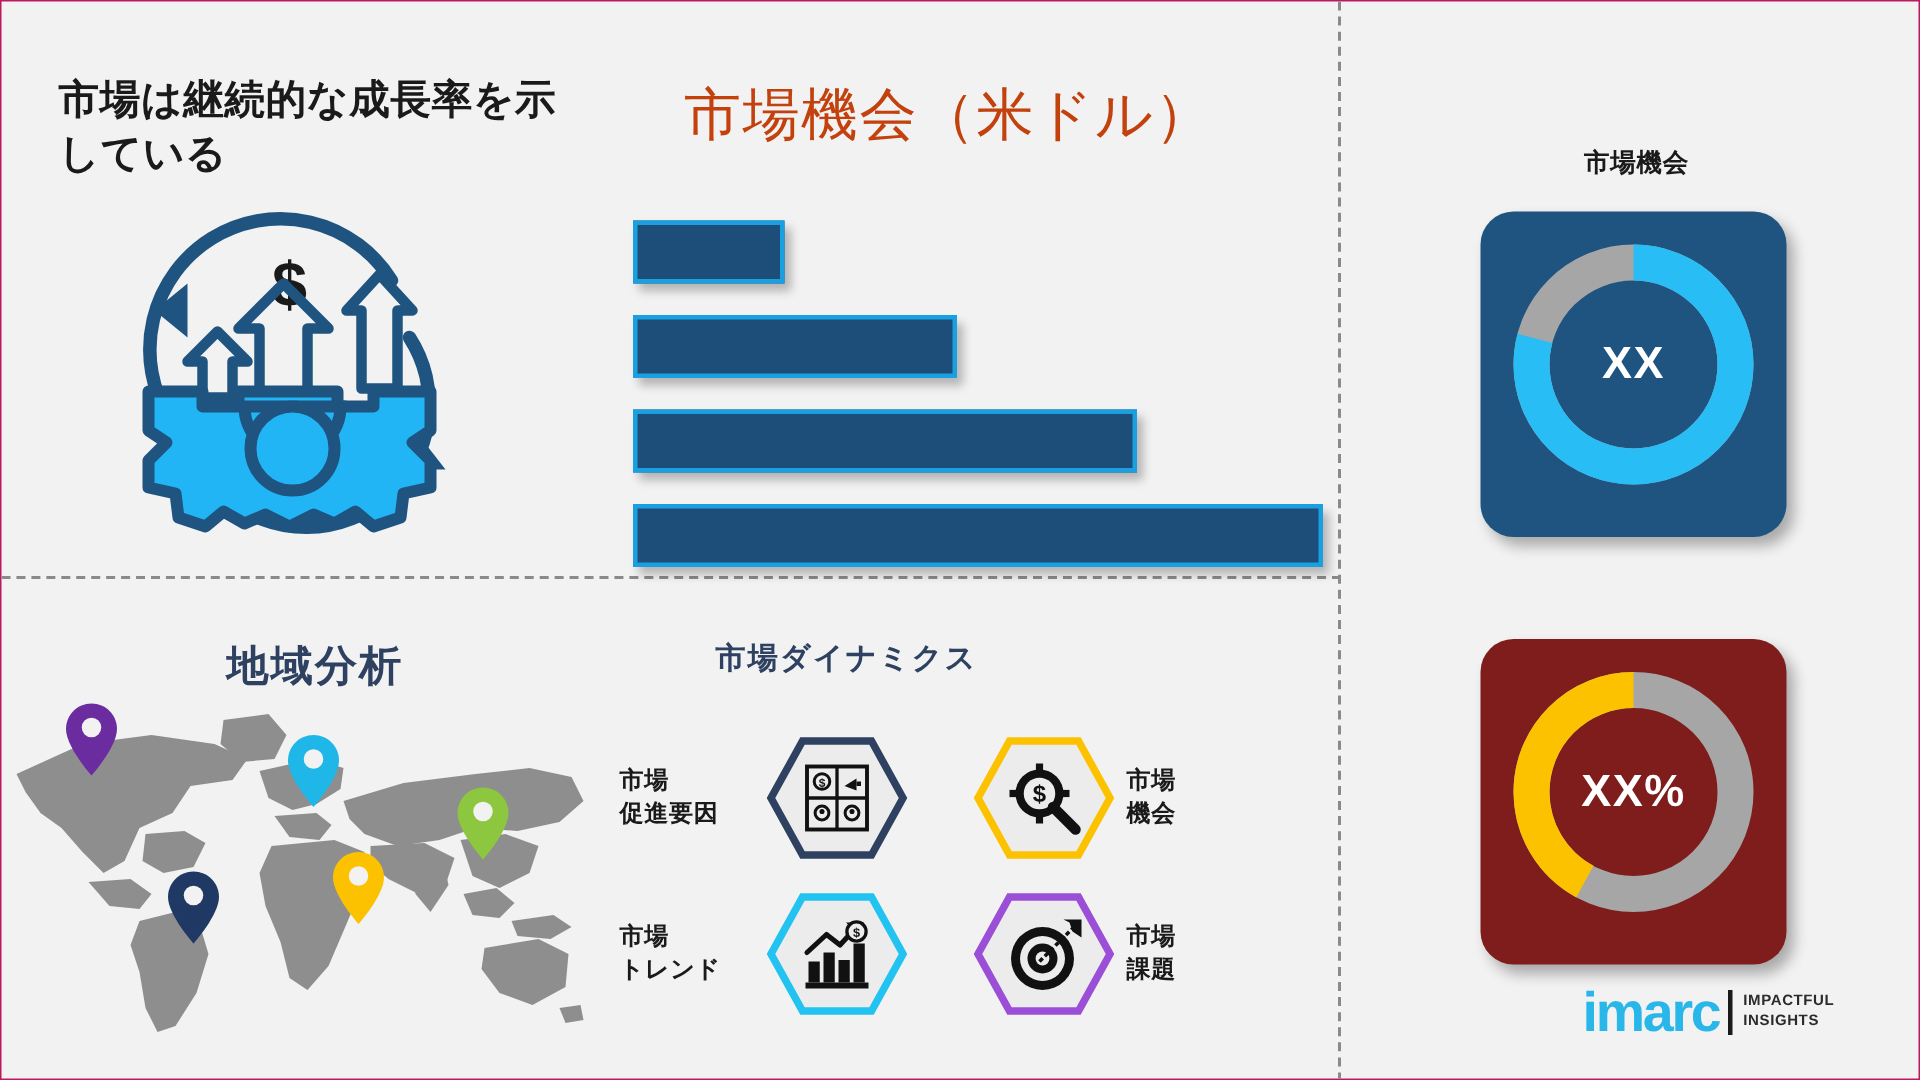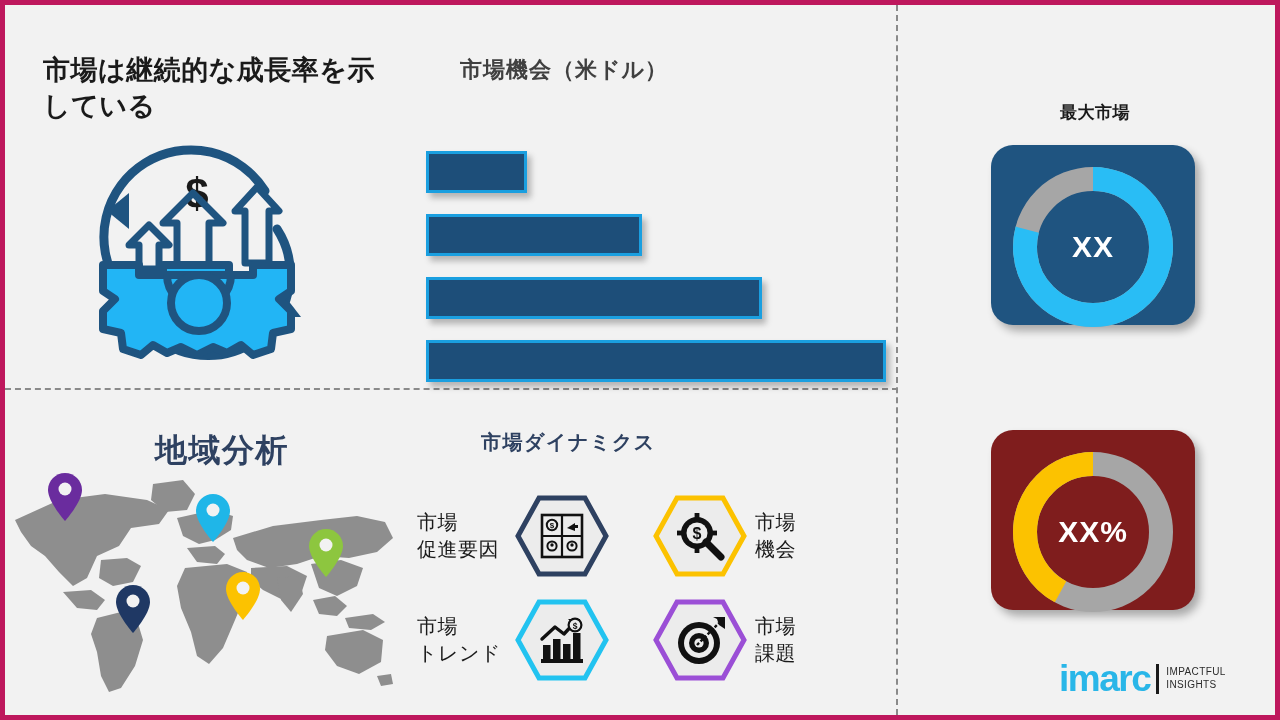--- a/index.html
+++ b/index.html
@@ -6,21 +6,21 @@
   html, body {
     width: 1280px; height: 720px;
     background: #ffffff;
     font-family: "Liberation Sans", "DejaVu Sans", sans-serif;
     overflow: hidden;
   }
   #slide {
     position: relative;
     width: 1280px; height: 720px;
     background: #f2f2f2;
-    border: 5px solid #be185d;
+    border: 1px solid #be185d;
     overflow: hidden;
   }
 
   
   .divider-v {
     position: absolute;
     left: 891px; top: 0; width: 0; height: 720px;
     border-left: 2px dashed #8a8a8a;
   }
   .divider-h {
@@ -33,27 +33,27 @@
   .title-growth {
     position: absolute; left: 38px; top: 48px;
     width: 350px;
     font-size: 27px; font-weight: bold; line-height: 1.33;
     color: #1a1a1a;
     letter-spacing: .5px;
   }
   .title-opportunity {
     position: absolute; left: 455px; top: 50px;
     width: 400px; text-align: left;
-    font-size: 22px; font-weight: bold;
-    color: #404040;
+    font-size: 38px; font-weight: normal;
+    color: #c2410c;
     letter-spacing: 1px;
   }
   .title-regional {
     position: absolute; left: 150px; top: 424px;
-    font-size: 32px; font-weight: bold;
+    font-size: 28px; font-weight: bold;
     color: #2e4161;
     letter-spacing: 1.5px;
   }
   .title-dynamics {
     position: absolute; left: 476px; top: 424px;
     font-size: 20px; font-weight: bold;
     color: #2e4161;
     letter-spacing: 1.5px;
   }
   .donut-caption {
@@ -74,61 +74,61 @@
   .bar-row { position: relative; height: 42px; margin-bottom: 21px; }
   .bar {
     height: 42px;
     background: #1d4e79;
     border: 3px solid #1a9fe0;
     box-shadow: 4px 5px 6px rgba(0,0,0,.26);
   }
 
   
   .donut-card {
-    position: absolute; left: 986px; width: 204px; height: 180px;
+    position: absolute; left: 986px; width: 204px; height: 217px;
     background: #1f5480;
     border-radius: 22px;
     box-shadow: 5px 6px 9px rgba(0,0,0,.3);
   }
   .donut-card.top { top: 140px; }
   .donut-card.bottom { top: 425px; }
   .donut-card svg { position: absolute; left: 12px; top: 12px; }
   .donut-value {
     position: absolute; left: 0; top: 0; width: 204px; height: 204px;
     display: flex; align-items: center; justify-content: center;
     color: #ffffff; font-size: 30px; font-weight: bold;
     letter-spacing: 1px;
   }
 
   
   .map { position: absolute; left: -4px; top: 455px; width: 400px; height: 240px; }
 
   
   .dyn-item { position: absolute; display: flex; align-items: center; }
   .dyn-label {
-    font-size: 20px; font-weight: normal; color: #1a1a1a;
+    font-size: 16px; font-weight: bold; color: #1a1a1a;
     line-height: 1.35; letter-spacing: .5px; white-space: pre-line;
   }
   .hex-wrap { position: relative; width: 94px; height: 82px; }
   .dyn-1 { left: 412px; top: 490px; }
   .dyn-2 { left: 648px; top: 490px; }
   .dyn-3 { left: 412px; top: 594px; }
   .dyn-4 { left: 648px; top: 594px; }
   .dyn-1 .dyn-label, .dyn-3 .dyn-label { text-align: left; width: 92px; margin-right: 6px; }
   .dyn-2 .dyn-label, .dyn-4 .dyn-label { text-align: left; width: 92px; margin-left: 8px; }
 
   
   .logo { position: absolute; left: 1054px; top: 655px; display: flex; align-items: center; }
   .logo-imarc {
     font-size: 37px; font-weight: bold; color: #29b6e8;
     letter-spacing: -1.5px; line-height: 1; text-align: center;
   }
   .logo-bar { width: 3px; height: 30px; background: #1a1a1a; margin: 0 7px 0 6px; }
   .logo-tag {
-    font-size: 10px; font-weight: normal; color: #2b2b2b;
+    font-size: 10px; font-weight: bold; color: #2b2b2b;
     line-height: 1.25; letter-spacing: .4px; white-space: pre-line;
   }
 </style>
 </head>
 <body>
 
 <div id="slide">
 
   <div class="divider-v"></div>
   <div class="divider-h"></div>
@@ -171,21 +171,21 @@
         <div class="bar" style="width: 216.2px; background: rgb(29, 78, 121); border-color: rgb(26, 159, 224);"></div>
       </div>
     <div class="bar-row">
         <div class="bar" style="width: 335.8px; background: rgb(29, 78, 121); border-color: rgb(26, 159, 224);"></div>
       </div>
     <div class="bar-row">
         <div class="bar" style="width: 460px; background: rgb(29, 78, 121); border-color: rgb(26, 159, 224);"></div>
       </div>
   </div>
 
-  <div class="donut-caption top">最大市場</div>
+  <div class="donut-caption top">市場機会</div>
   <div class="donut-card top" style="background: rgb(31, 84, 128);">
     <svg width="180" height="180" viewBox="0 0 180 180">
       <circle cx="90" cy="90" r="68" fill="none" stroke="#a6a6a6" stroke-width="24"></circle>
       <circle id="donut-seg-0" cx="90" cy="90" r="68" fill="none" stroke="#29bdf5" stroke-width="24" transform="rotate(-90 90 90)" stroke-dasharray="337.5327147016874 89.72388618652451"></circle>
     </svg>
     <div class="donut-value">XX</div>
   </div>
 
   <div class="donut-card bottom" style="background: #7f1d1d;">
     <svg width="180" height="180" viewBox="0 0 180 180">

